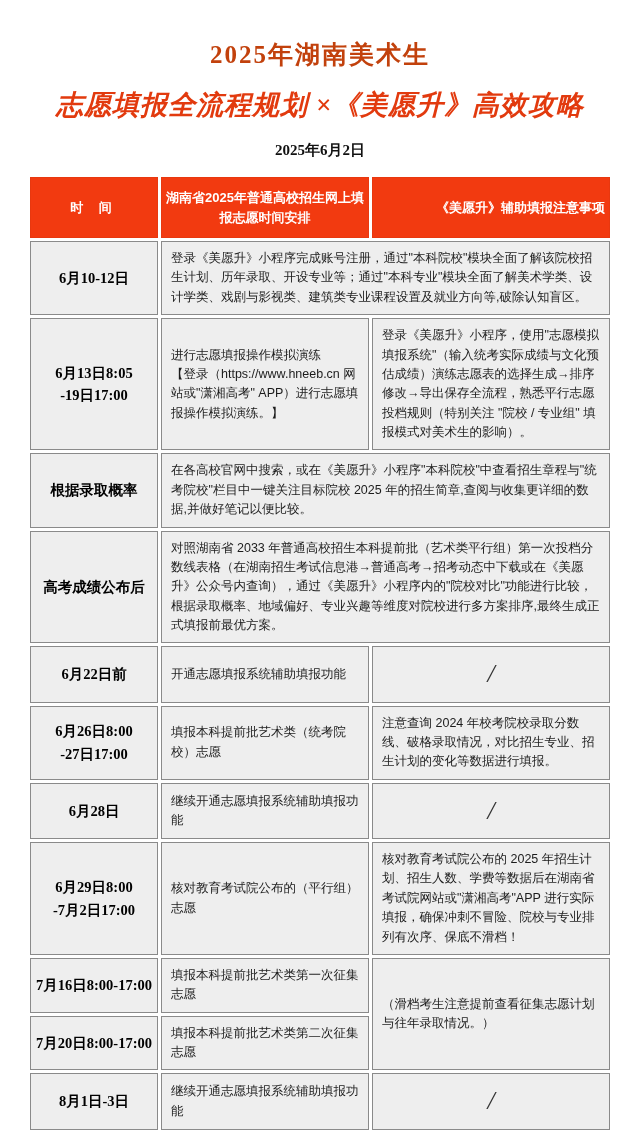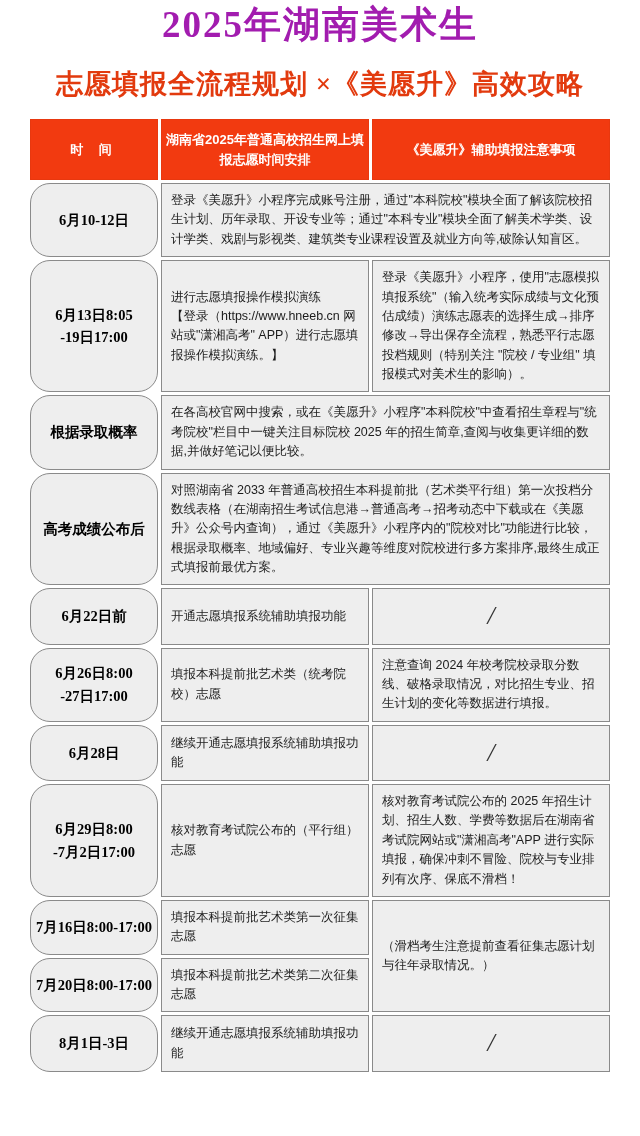--- a/index.html
+++ b/index.html
@@ -3,66 +3,67 @@
 <meta charset="utf-8">
 <style>
   html,body{margin:0;padding:0;}
   body{
     width:640px;height:1136px;background:#ffffff;
     font-family:"Liberation Sans","DejaVu Sans",sans-serif;
     color:#1c1c1c;overflow:hidden;
   }
   .titles{text-align:center;}
   .title-1{
-    font-family:"Liberation Serif","DejaVu Serif",serif;
-    font-weight:900;font-size:37px;letter-spacing:2px;color:#a21caf;
+    margin-top:38px;font-family:"Liberation Serif","DejaVu Serif",serif;
+    font-weight:900;font-size:25px;letter-spacing:2px;color:#c2410c;
   }
   .title-2{
     margin-top:16px;font-family:"Liberation Serif","DejaVu Serif",serif;
-    font-weight:900;font-size:27px;letter-spacing:1px;color:#e23a0e;
+    font-weight:900;font-size:27px;letter-spacing:1px;color:#e23a0e;font-style:italic;
   }
   .date-line{
     margin-top:18px;font-family:"Liberation Serif","DejaVu Serif",serif;
     font-weight:700;font-size:15px;color:#111;
   }
   table.schedule{
     border-collapse:separate;border-spacing:3px;
     width:568px;margin:14px auto 0 auto;table-layout:fixed;
   }
   th{
     background:#f23a10;color:#ffffff;font-weight:700;font-size:13px;
     line-height:1.5;padding:10px 4px;border:1px solid #e8380f;
   }
   th.time-col{width:118px;letter-spacing:6px;}
   th.plan-col{width:198px;margin-top:18px;}
-  th.note-col{width:228px;}
+  th.note-col{width:228px;text-align:right;}
   td{
     background:#eeeeee;border:1px solid #8a8a8a;
     font-size:12.5px;line-height:1.55;padding:7px 9px;
     vertical-align:middle;word-break:break-all;
   }
   td.time{
     font-family:"Liberation Serif","DejaVu Serif",serif;
     font-weight:700;font-size:14.5px;text-align:center;
-    white-space:pre-line;padding:6px 2px;color:#000;border-radius:20px;
+    white-space:pre-line;padding:6px 2px;color:#000;
   }
   td.plan{text-align:left;white-space:pre-line;}
   td.note{text-align:left;}
   td.slash{text-align:center;}
   td.slash span{
     font-family:"Liberation Serif","DejaVu Serif",serif;
     font-style:italic;font-size:26px;font-weight:400;color:#333;
   }
 </style>
 </head>
 <body>
 
 <div class="titles">
   <div class="title-1">2025年湖南美术生</div>
   <div class="title-2">志愿填报全流程规划 ×《美愿升》高效攻略</div>
+  <div class="date-line">2025年6月2日</div>
 </div>
 
 <table class="schedule">
   <thead>
     <tr>
       <th class="time-col">时 间</th>
       <th class="plan-col">湖南省2025年普通高校招生网上填报志愿时间安排</th>
       <th class="note-col">《美愿升》辅助填报注意事项</th>
     </tr>
   </thead>

